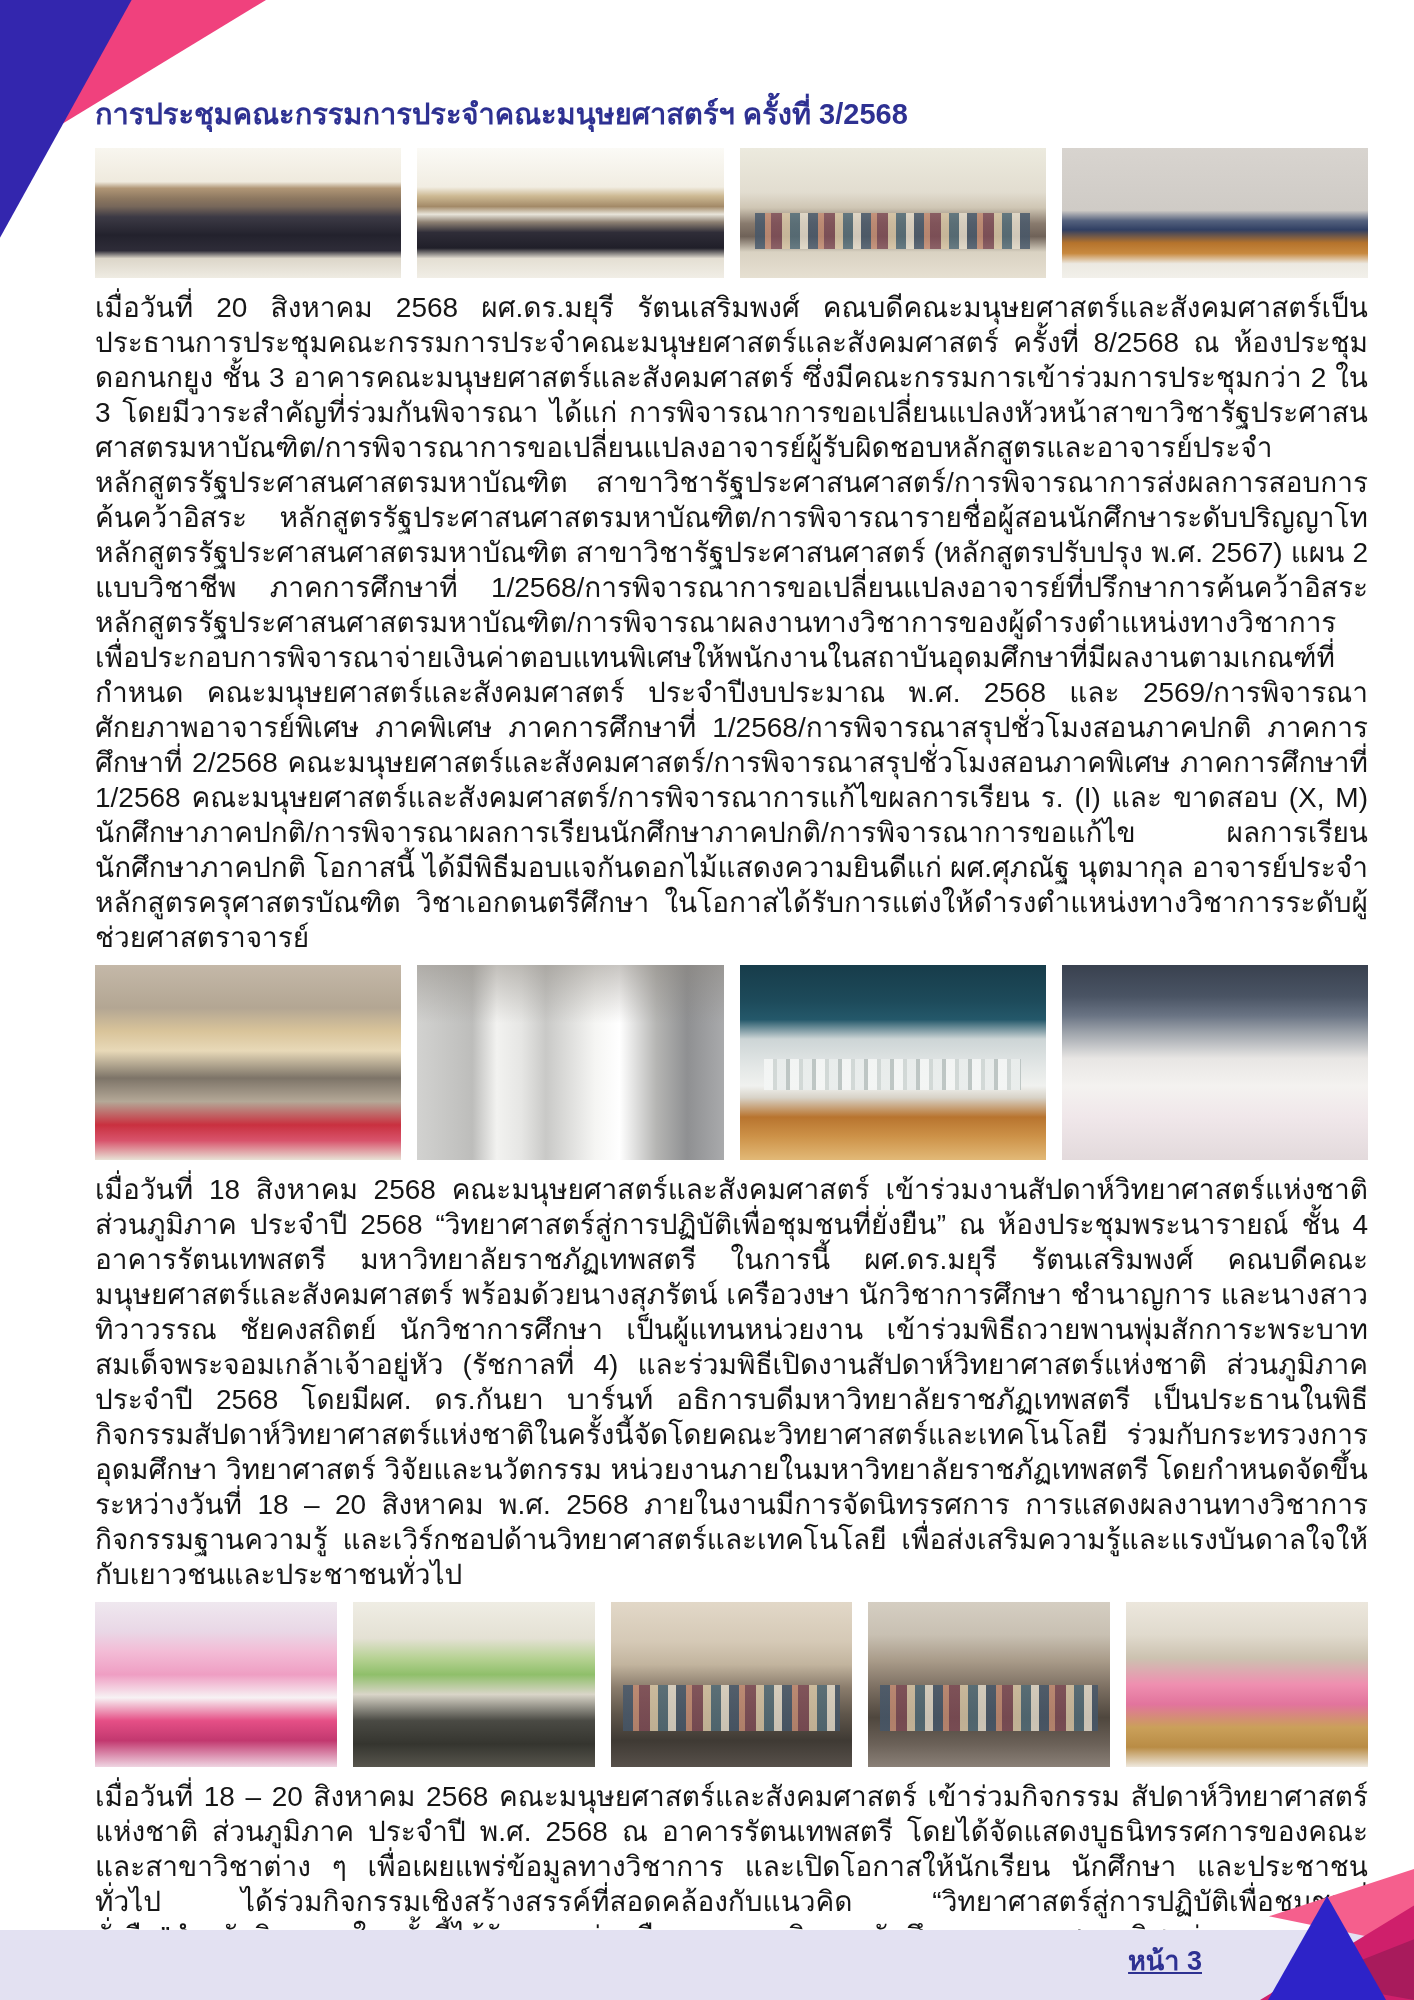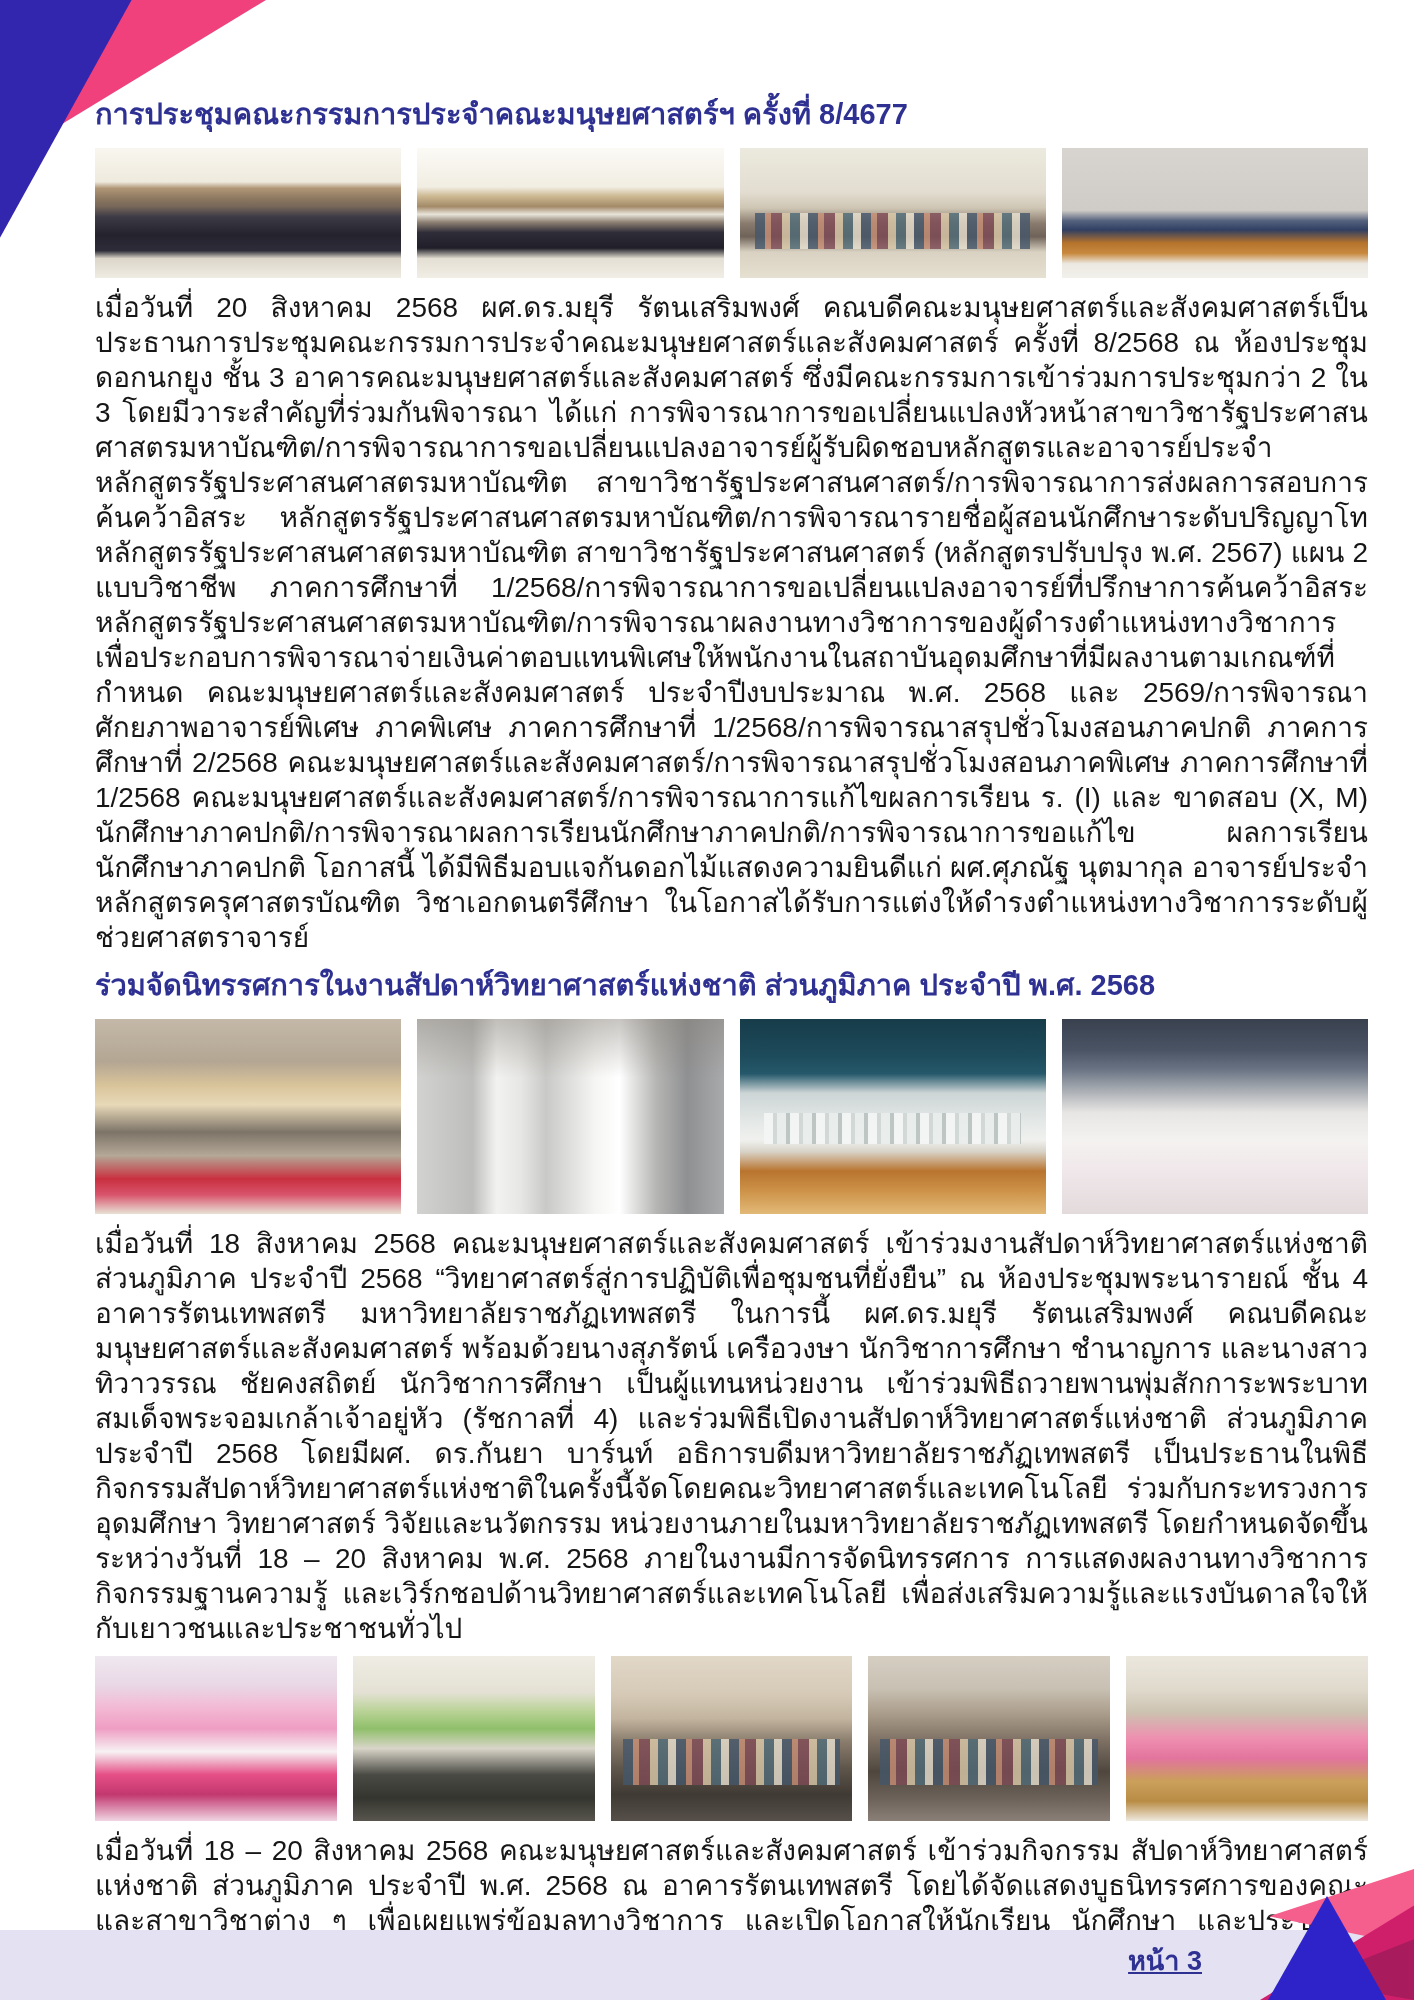--- a/index.html
+++ b/index.html
@@ -88,32 +88,31 @@
 <body>
 
 <div class="corner-tl">
   <div class="tri-pink-tl"></div>
   <div class="tri-navy-tl"></div>
 </div>
 
 <div class="content">
 
   <section>
-    <h2 class="sec-title">การประชุมคณะกรรมการประจำคณะมนุษยศาสตร์ฯ ครั้งที่ 8/4677</h2>
+    <h2 class="sec-title">การประชุมคณะกรรมการประจำคณะมนุษยศาสตร์ฯ ครั้งที่ 3/2568</h2>
     <div class="photo-row row1">
       <div class="ph p11" title="meeting-room-side-view"></div>
       <div class="ph p12" title="meeting-room-long-view"></div>
       <div class="ph p13 crowd" title="group-congratulation-flowers"></div>
       <div class="ph p14" title="committee-members-at-table"></div>
     </div>
     <p class="para">เมื่อวันที่ 20 สิงหาคม 2568 ผศ.ดร.มยุรี รัตนเสริมพงศ์ คณบดีคณะมนุษยศาสตร์และสังคมศาสตร์เป็นประธานการประชุมคณะกรรมการประจำคณะมนุษยศาสตร์และสังคมศาสตร์ ครั้งที่ 8/2568 ณ ห้องประชุมดอกนกยูง ชั้น 3 อาคารคณะมนุษยศาสตร์และสังคมศาสตร์ ซึ่งมีคณะกรรมการเข้าร่วมการประชุมกว่า 2 ใน 3 โดยมีวาระสำคัญที่ร่วมกันพิจารณา ได้แก่ การพิจารณาการขอเปลี่ยนแปลงหัวหน้าสาขาวิชารัฐประศาสนศาสตรมหาบัณฑิต/การพิจารณาการขอเปลี่ยนแปลงอาจารย์ผู้รับผิดชอบหลักสูตรและอาจารย์ประจำหลักสูตรรัฐประศาสนศาสตรมหาบัณฑิต สาขาวิชารัฐประศาสนศาสตร์/การพิจารณาการส่งผลการสอบการค้นคว้าอิสระ หลักสูตรรัฐประศาสนศาสตรมหาบัณฑิต/การพิจารณารายชื่อผู้สอนนักศึกษาระดับปริญญาโท หลักสูตรรัฐประศาสนศาสตรมหาบัณฑิต สาขาวิชารัฐประศาสนศาสตร์ (หลักสูตรปรับปรุง พ.ศ. 2567) แผน 2 แบบวิชาชีพ ภาคการศึกษาที่ 1/2568/การพิจารณาการขอเปลี่ยนแปลงอาจารย์ที่ปรึกษาการค้นคว้าอิสระ หลักสูตรรัฐประศาสนศาสตรมหาบัณฑิต/การพิจารณาผลงานทางวิชาการของผู้ดำรงตำแหน่งทางวิชาการเพื่อประกอบการพิจารณาจ่ายเงินค่าตอบแทนพิเศษให้พนักงานในสถาบันอุดมศึกษาที่มีผลงานตามเกณฑ์ที่กำหนด คณะมนุษยศาสตร์และสังคมศาสตร์ ประจำปีงบประมาณ พ.ศ. 2568 และ 2569/การพิจารณาศักยภาพอาจารย์พิเศษ ภาคพิเศษ ภาคการศึกษาที่ 1/2568/การพิจารณาสรุปชั่วโมงสอนภาคปกติ ภาคการศึกษาที่ 2/2568 คณะมนุษยศาสตร์และสังคมศาสตร์/การพิจารณาสรุปชั่วโมงสอนภาคพิเศษ ภาคการศึกษาที่ 1/2568 คณะมนุษยศาสตร์และสังคมศาสตร์/การพิจารณาการแก้ไขผลการเรียน ร. (I) และ ขาดสอบ (X, M) นักศึกษาภาคปกติ/การพิจารณาผลการเรียนนักศึกษาภาคปกติ/การพิจารณาการขอแก้ไข ผลการเรียนนักศึกษาภาคปกติ โอกาสนี้ ได้มีพิธีมอบแจกันดอกไม้แสดงความยินดีแก่ ผศ.ศุภณัฐ นุตมากุล อาจารย์ประจำหลักสูตรครุศาสตรบัณฑิต วิชาเอกดนตรีศึกษา ในโอกาสได้รับการแต่งให้ดำรงตำแหน่งทางวิชาการระดับผู้ช่วยศาสตราจารย์</p>
   </section>
 
   <section>
-    <h2 class="sec-title">ร่วมจัดนิทรรศการในงานสัปดาห์วิทยาศาสตร์แห่งชาติ ส่วนภูมิภาค ประจำปี พ.ศ. 2568</h2>
     <div class="photo-row row2">
       <div class="ph p21" title="ceremony-offering-line"></div>
       <div class="ph p22" title="officials-in-white-uniform"></div>
       <div class="ph p23 whitegroup" title="auditorium-stage-group"></div>
       <div class="ph p24" title="two-officials-in-white-uniform"></div>
     </div>
     <p class="para">เมื่อวันที่ 18 สิงหาคม 2568 คณะมนุษยศาสตร์และสังคมศาสตร์ เข้าร่วมงานสัปดาห์วิทยาศาสตร์แห่งชาติ ส่วนภูมิภาค ประจำปี 2568 “วิทยาศาสตร์สู่การปฏิบัติเพื่อชุมชนที่ยั่งยืน” ณ ห้องประชุมพระนารายณ์ ชั้น 4 อาคารรัตนเทพสตรี มหาวิทยาลัยราชภัฏเทพสตรี ในการนี้ ผศ.ดร.มยุรี รัตนเสริมพงศ์ คณบดีคณะมนุษยศาสตร์และสังคมศาสตร์ พร้อมด้วยนางสุภรัตน์ เครือวงษา นักวิชาการศึกษา ชำนาญการ และนางสาวทิวาวรรณ ชัยคงสถิตย์ นักวิชาการศึกษา เป็นผู้แทนหน่วยงาน เข้าร่วมพิธีถวายพานพุ่มสักการะพระบาทสมเด็จพระจอมเกล้าเจ้าอยู่หัว (รัชกาลที่ 4) และร่วมพิธีเปิดงานสัปดาห์วิทยาศาสตร์แห่งชาติ ส่วนภูมิภาค ประจำปี 2568 โดยมีผศ. ดร.กันยา บาร์นท์ อธิการบดีมหาวิทยาลัยราชภัฏเทพสตรี เป็นประธานในพิธี กิจกรรมสัปดาห์วิทยาศาสตร์แห่งชาติในครั้งนี้จัดโดยคณะวิทยาศาสตร์และเทคโนโลยี ร่วมกับกระทรวงการอุดมศึกษา วิทยาศาสตร์ วิจัยและนวัตกรรม หน่วยงานภายในมหาวิทยาลัยราชภัฏเทพสตรี โดยกำหนดจัดขึ้นระหว่างวันที่ 18 – 20 สิงหาคม พ.ศ. 2568 ภายในงานมีการจัดนิทรรศการ การแสดงผลงานทางวิชาการ กิจกรรมฐานความรู้ และเวิร์กชอปด้านวิทยาศาสตร์และเทคโนโลยี เพื่อส่งเสริมความรู้และแรงบันดาลใจให้กับเยาวชนและประชาชนทั่วไป</p>
   </section>
 
   <section>

